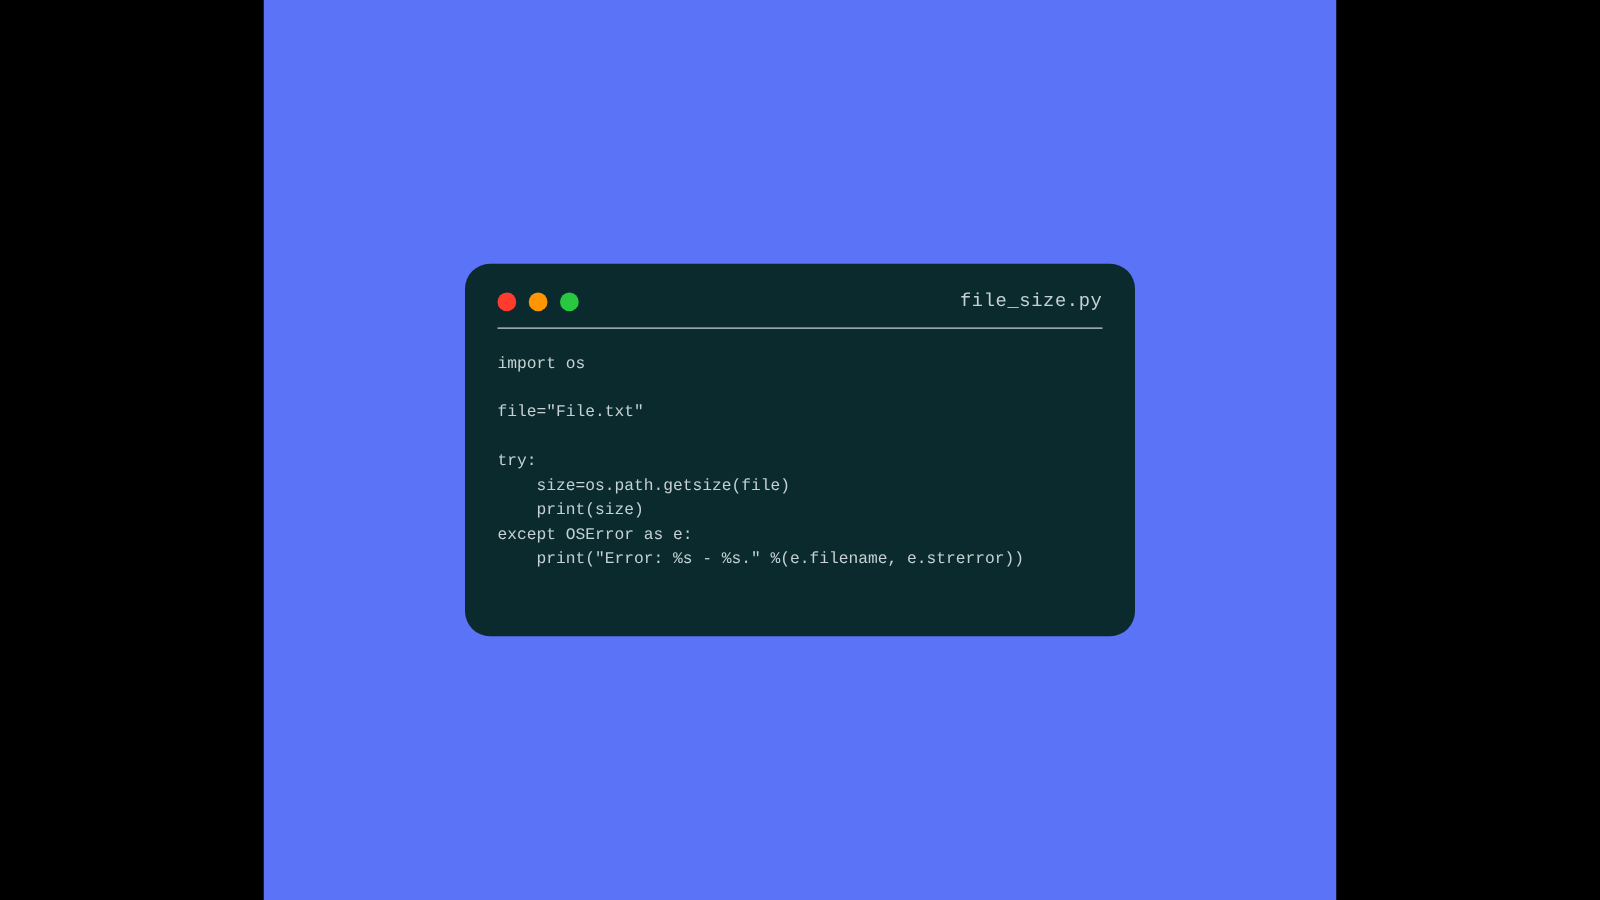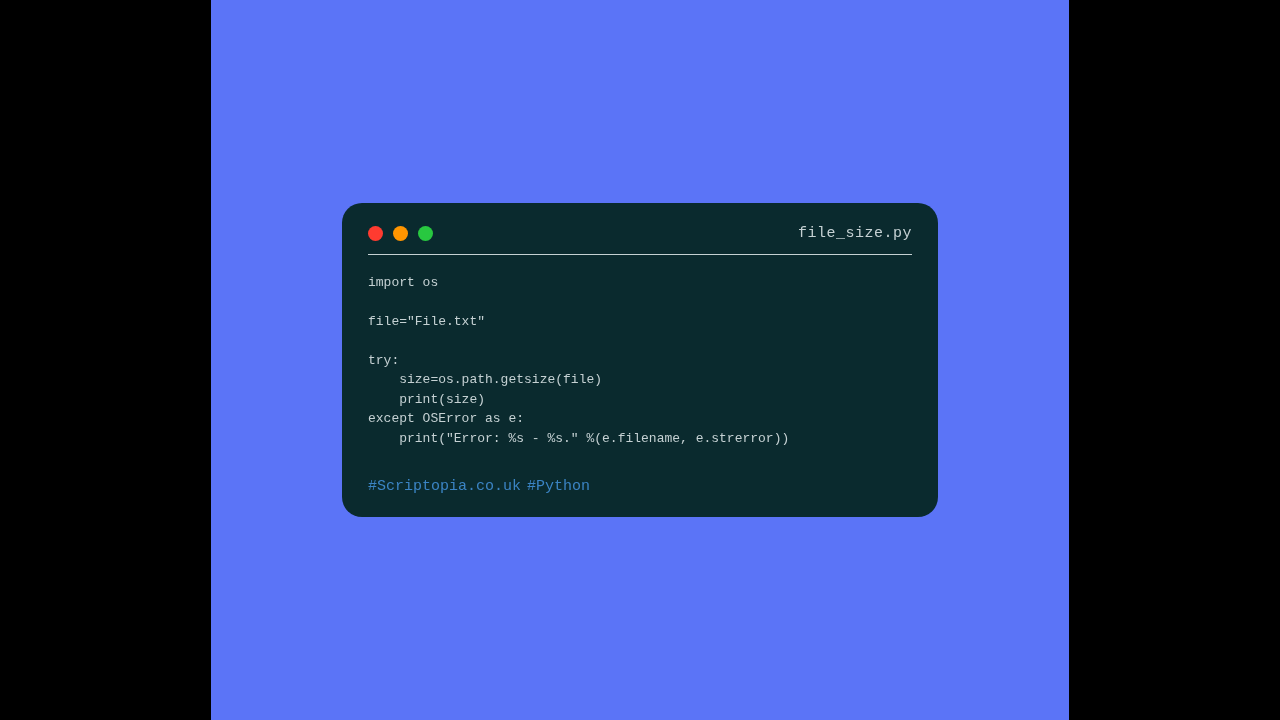--- a/index.html
+++ b/index.html
@@ -18,21 +18,21 @@
     }
     .canvas {
       width: 858px;
       height: 720px;
       background: #5b74f7;
       display: flex;
       justify-content: center;
       align-items: center;
     }
     .code-window {
-      width: 596px;
+      width: 536px;
       background: #0a2a2e;
       border-radius: 20px;
       padding: 22px 26px;
       font-family: 'Menlo', 'Consolas', 'Courier New', monospace;
     }
     .titlebar {
       display: flex;
       align-items: center;
       justify-content: space-between;
       padding-bottom: 12px;
@@ -86,17 +86,14 @@
     </div>
     <div class="code" id="code-content">import os
 
 file="File.txt"
 
 try:
     size=os.path.getsize(file)
     print(size)
 except OSError as e:
     print("Error: %s - %s." %(e.filename, e.strerror))</div>
-    <div class="footer-tags">
-      <span class="tag">#Scriptopia.co.uk</span><span class="tag">#Python</span>
-    </div>
   </div>
 </div>
 
 </body></html>

